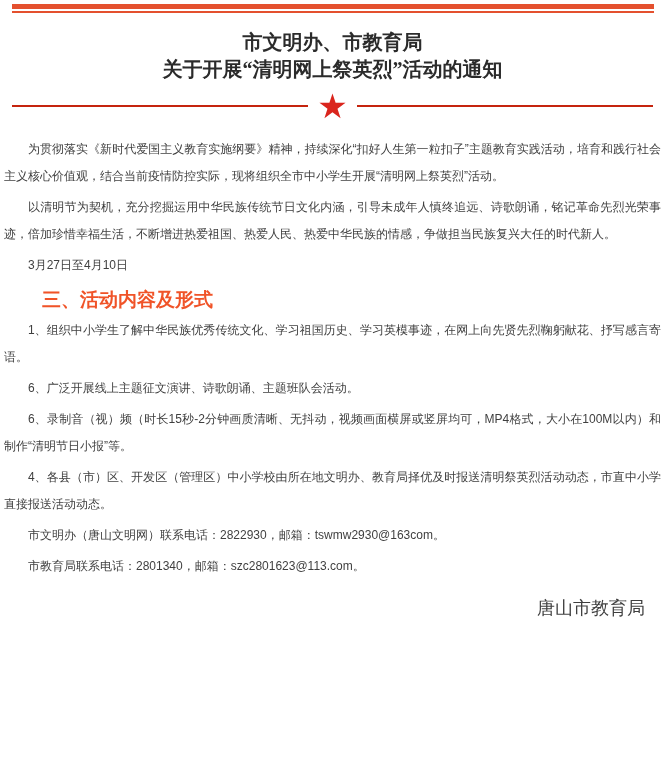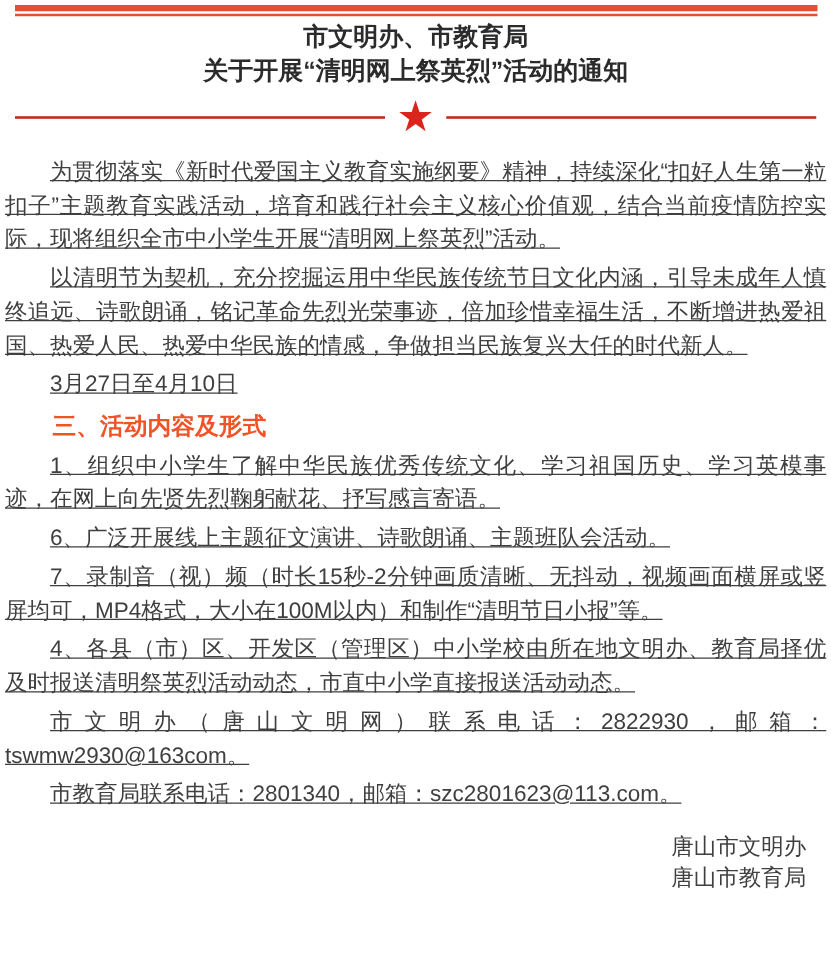--- a/index.html
+++ b/index.html
@@ -18,21 +18,22 @@
     height: 5px;
     background: var(--accent, #e4502e);
     margin: 4px 11px 0 12px;
   }
   .rule-thin {
     height: 2px;
     background: var(--accent, #e4502e);
     margin: 2px 11px 0 12px;
   }
   .title-block {
-    margin-top: 4px;
+    margin-top: 16px;
+    font-family: Liberation Serif, serif;
   }
   .title {
     margin: 0 10px;
     text-align: center;
     font-size: 20px;
     line-height: 27px;
     font-weight: bold;
     color: var(--title_text, #2b2b2b);
   }
   .divider {
@@ -48,26 +49,25 @@
   }
   .star {
     color: var(--star_red, #da251d);
     font-size: 34px;
     line-height: 32px;
     margin: 0 9px;
     flex: 0 0 auto;
   }
   .para {
     margin: 4px 4px 0 4px;
-    font-size: 18px;
+    font-size: 12px;
     line-height: 27px;
     text-indent: 2em;
     text-align: justify;
     color: var(--body_text, #3f3f3f);
-    text-decoration: underline;
   }
   .para.first {
     margin-top: 14px;
   }
   .sec-heading {
     margin: 8px 4px 2px 4px;
     font-size: 19px;
     line-height: 26px;
     font-weight: bold;
     text-indent: 2em;
@@ -105,25 +105,24 @@
 
   <p class="para first">为贯彻落实《新时代爱国主义教育实施纲要》精神，持续深化“扣好人生第一粒扣子”主题教育实践活动，培育和践行社会主义核心价值观，结合当前疫情防控实际，现将组织全市中小学生开展“清明网上祭英烈”活动。</p>
 
   <p class="para">以清明节为契机，充分挖掘运用中华民族传统节日文化内涵，引导未成年人慎终追远、诗歌朗诵，铭记革命先烈光荣事迹，倍加珍惜幸福生活，不断增进热爱祖国、热爱人民、热爱中华民族的情感，争做担当民族复兴大任的时代新人。</p>
 
   <p class="para">3月27日至4月10日</p>
 
   <h2 class="sec-heading">三、活动内容及形式</h2>
   <p class="para">1、组织中小学生了解中华民族优秀传统文化、学习祖国历史、学习英模事迹，在网上向先贤先烈鞠躬献花、抒写感言寄语。</p>
   <p class="para">6、广泛开展线上主题征文演讲、诗歌朗诵、主题班队会活动。</p>
-  <p class="para">7、录制音（视）频（时长15秒-2分钟画质清晰、无抖动，视频画面横屏或竖屏均可，MP4格式，大小在100M以内）和制作“清明节日小报”等。</p>
+  <p class="para">6、录制音（视）频（时长15秒-2分钟画质清晰、无抖动，视频画面横屏或竖屏均可，MP4格式，大小在100M以内）和制作“清明节日小报”等。</p>
   <p class="para">4、各县（市）区、开发区（管理区）中小学校由所在地文明办、教育局择优及时报送清明祭英烈活动动态，市直中小学直接报送活动动态。</p>
 
   <p class="para">市文明办（唐山文明网）联系电话：2822930，邮箱：tswmw2930@163com。</p>
   <p class="para">市教育局联系电话：2801340，邮箱：szc2801623@113.com。</p>
 
   <div class="signature">
-    <p>唐山市文明办</p>
     <p>唐山市教育局</p>
 
   </div>
 
 </div>
 
 </body></html>

